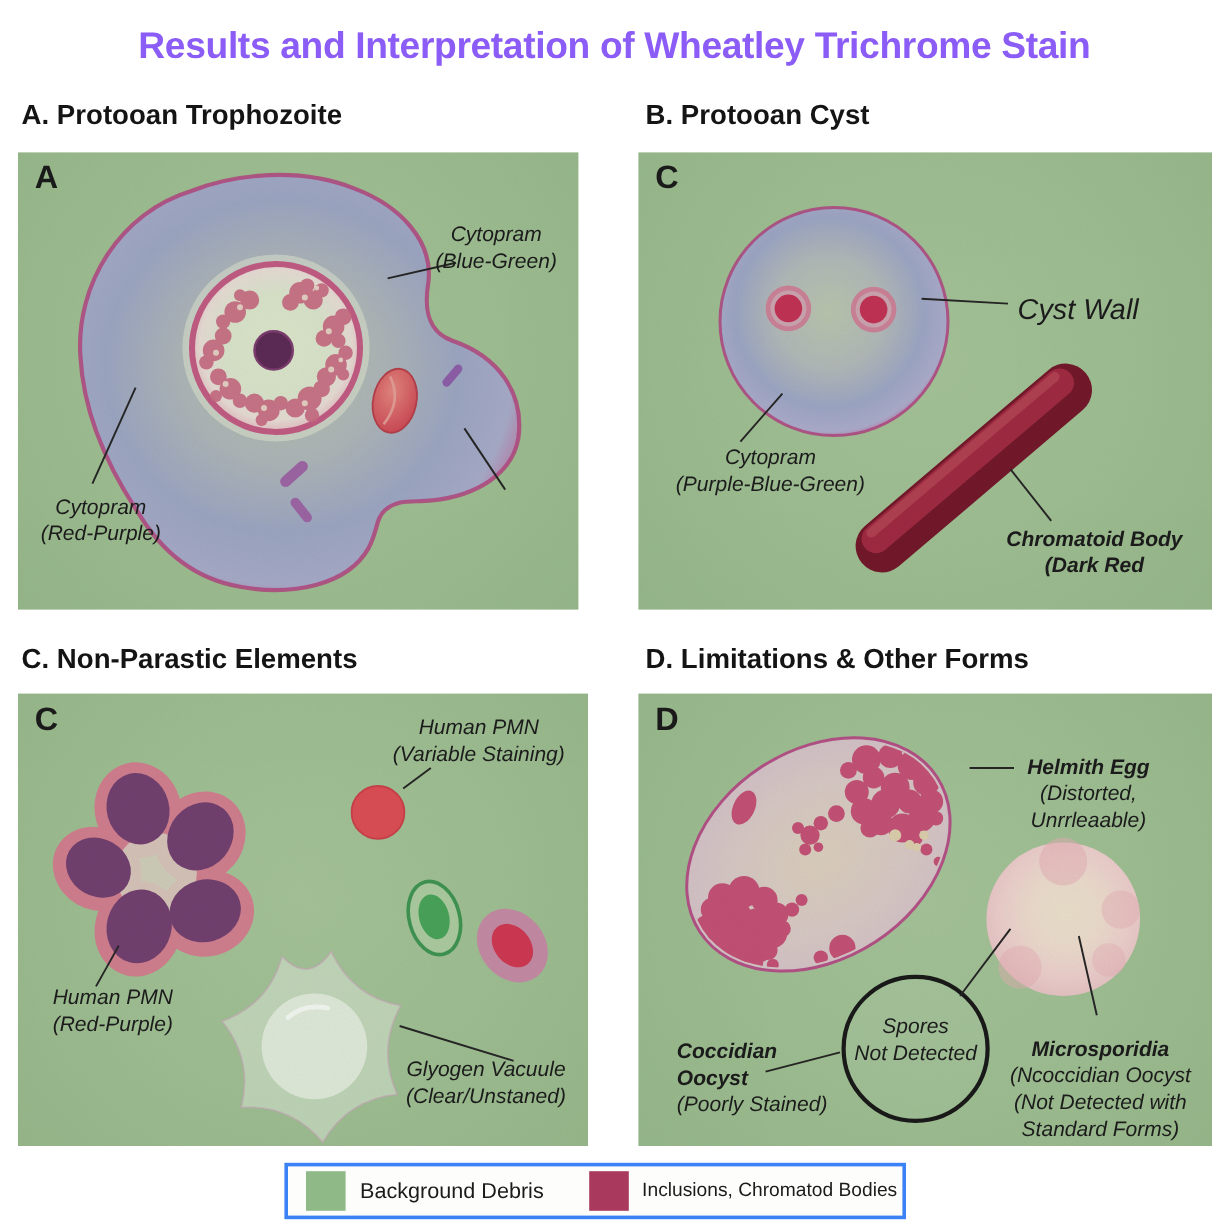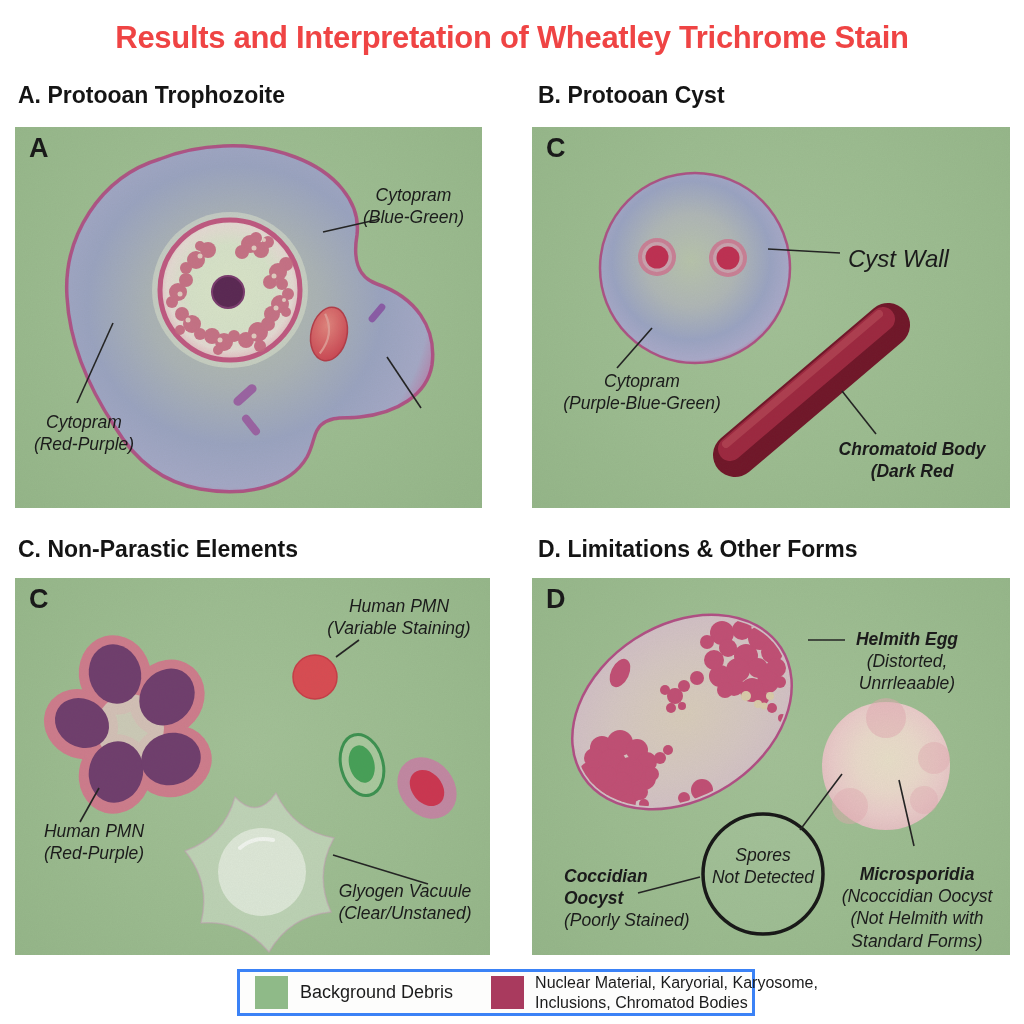--- a/index.html
+++ b/index.html
@@ -1,19 +1,19 @@
 <!DOCTYPE html>
 <html><head>
 <meta charset="utf-8">
 <style>
   html,body{margin:0;padding:0;}
   body{width:1024px;height:1024px;position:relative;background:#ffffff;
        font-family:"Liberation Sans","DejaVu Sans",sans-serif;color:#161616;overflow:hidden;}
   .title{position:absolute;left:0;top:20px;width:1024px;text-align:center;
-         font-size:31px;font-weight:800;letter-spacing:-0.3px;color:#ef4444;}
+         font-size:31px;font-weight:800;letter-spacing:-0.3px;color:#8b5cf6;}
   .sec-head{position:absolute;font-size:23px;font-weight:800;color:#141414;}
   #head-a{left:18px;top:82px;} #head-b{left:538px;top:82px;}
   #head-c{left:18px;top:536px;} #head-d{left:538px;top:536px;}
   .panel{position:absolute;background:radial-gradient(circle at 50% 45%,#a3c197 0%,#9cbc90 55%,#95b689 100%);}
   #panel-a{left:15px;top:127px;width:467px;height:381px;}
   #panel-b{left:532px;top:127px;width:478px;height:381px;}
   #panel-c{left:15px;top:578px;width:475px;height:377px;}
   #panel-d{left:532px;top:578px;width:478px;height:377px;}
   .panel svg{position:absolute;left:0;top:0;}
   .panel-letter{position:absolute;left:14px;top:6px;font-size:27px;font-weight:800;color:#1a1a1a;}
@@ -393,26 +393,25 @@
     <span>Not Detected</span>
   </div>
   <div class="lbl left-align" style="left:32px;top:287px;width:150px;">
     <span class="bold">Coccidian</span>
     <span class="bold">Oocyst</span>
     <span>(Poorly Stained)</span>
   </div>
   <div class="lbl" style="left:296px;top:269px;width:178px;margin-top:16px;">
     <span class="bold">Microsporidia</span>
     <span>(Ncoccidian Oocyst</span>
-    <span>(Not Helmith with</span>
+    <span>(Not Detected with</span>
     <span>Standard Forms)</span>
   </div>
 </div>
 
 <div class="legend">
   <div class="sw sw-green"></div>
   <div class="leg-text">Background Debris</div>
   <div class="sw sw-red"></div>
   <div class="leg-text2">
-    <span style="display:block;">Nuclear Material, Karyorial, Karyosome,</span>
     <span style="display:block;">Inclusions, Chromatod Bodies</span>
   </div>
 </div>
 
 </body></html>

